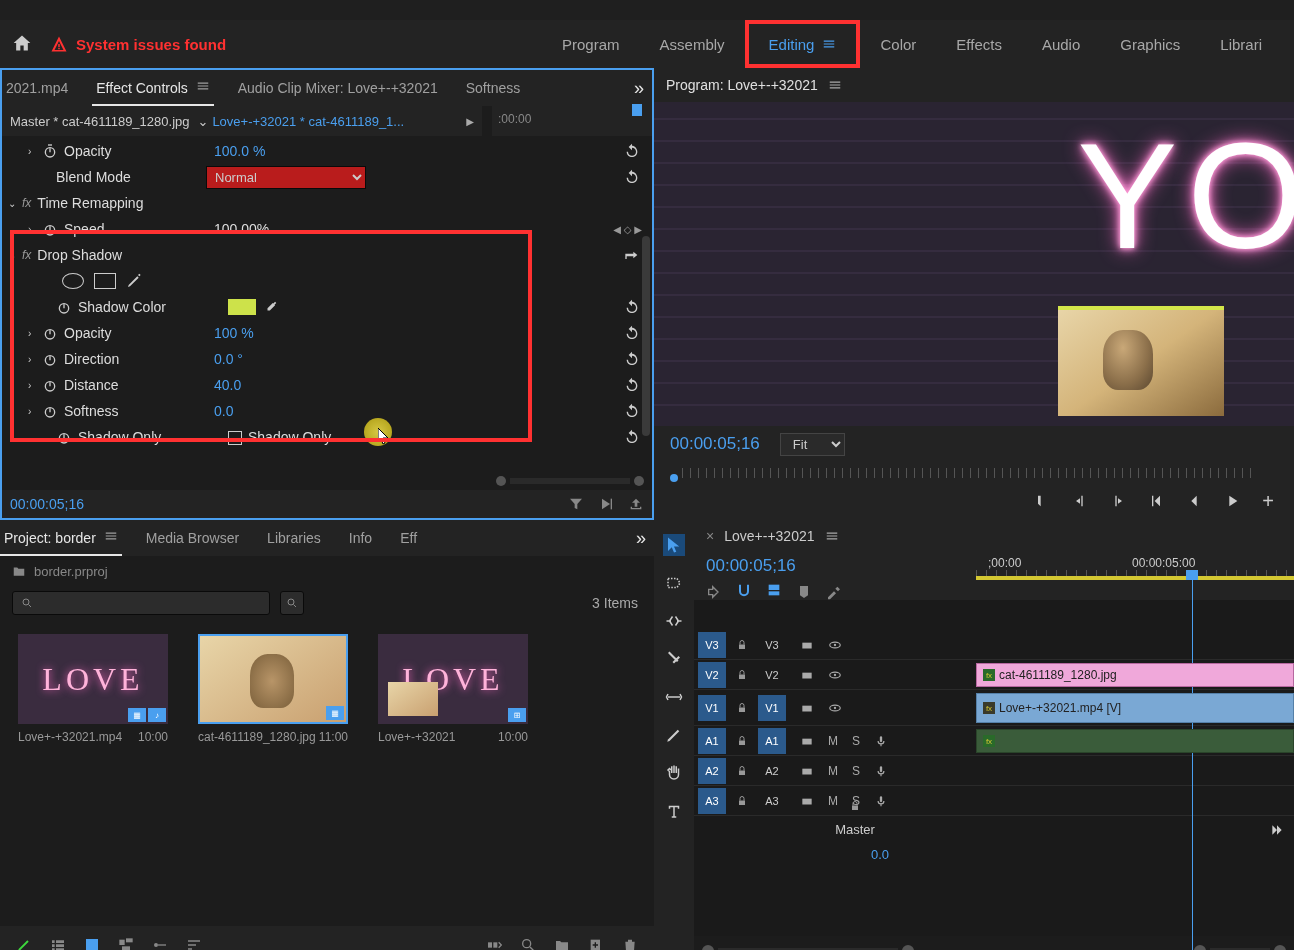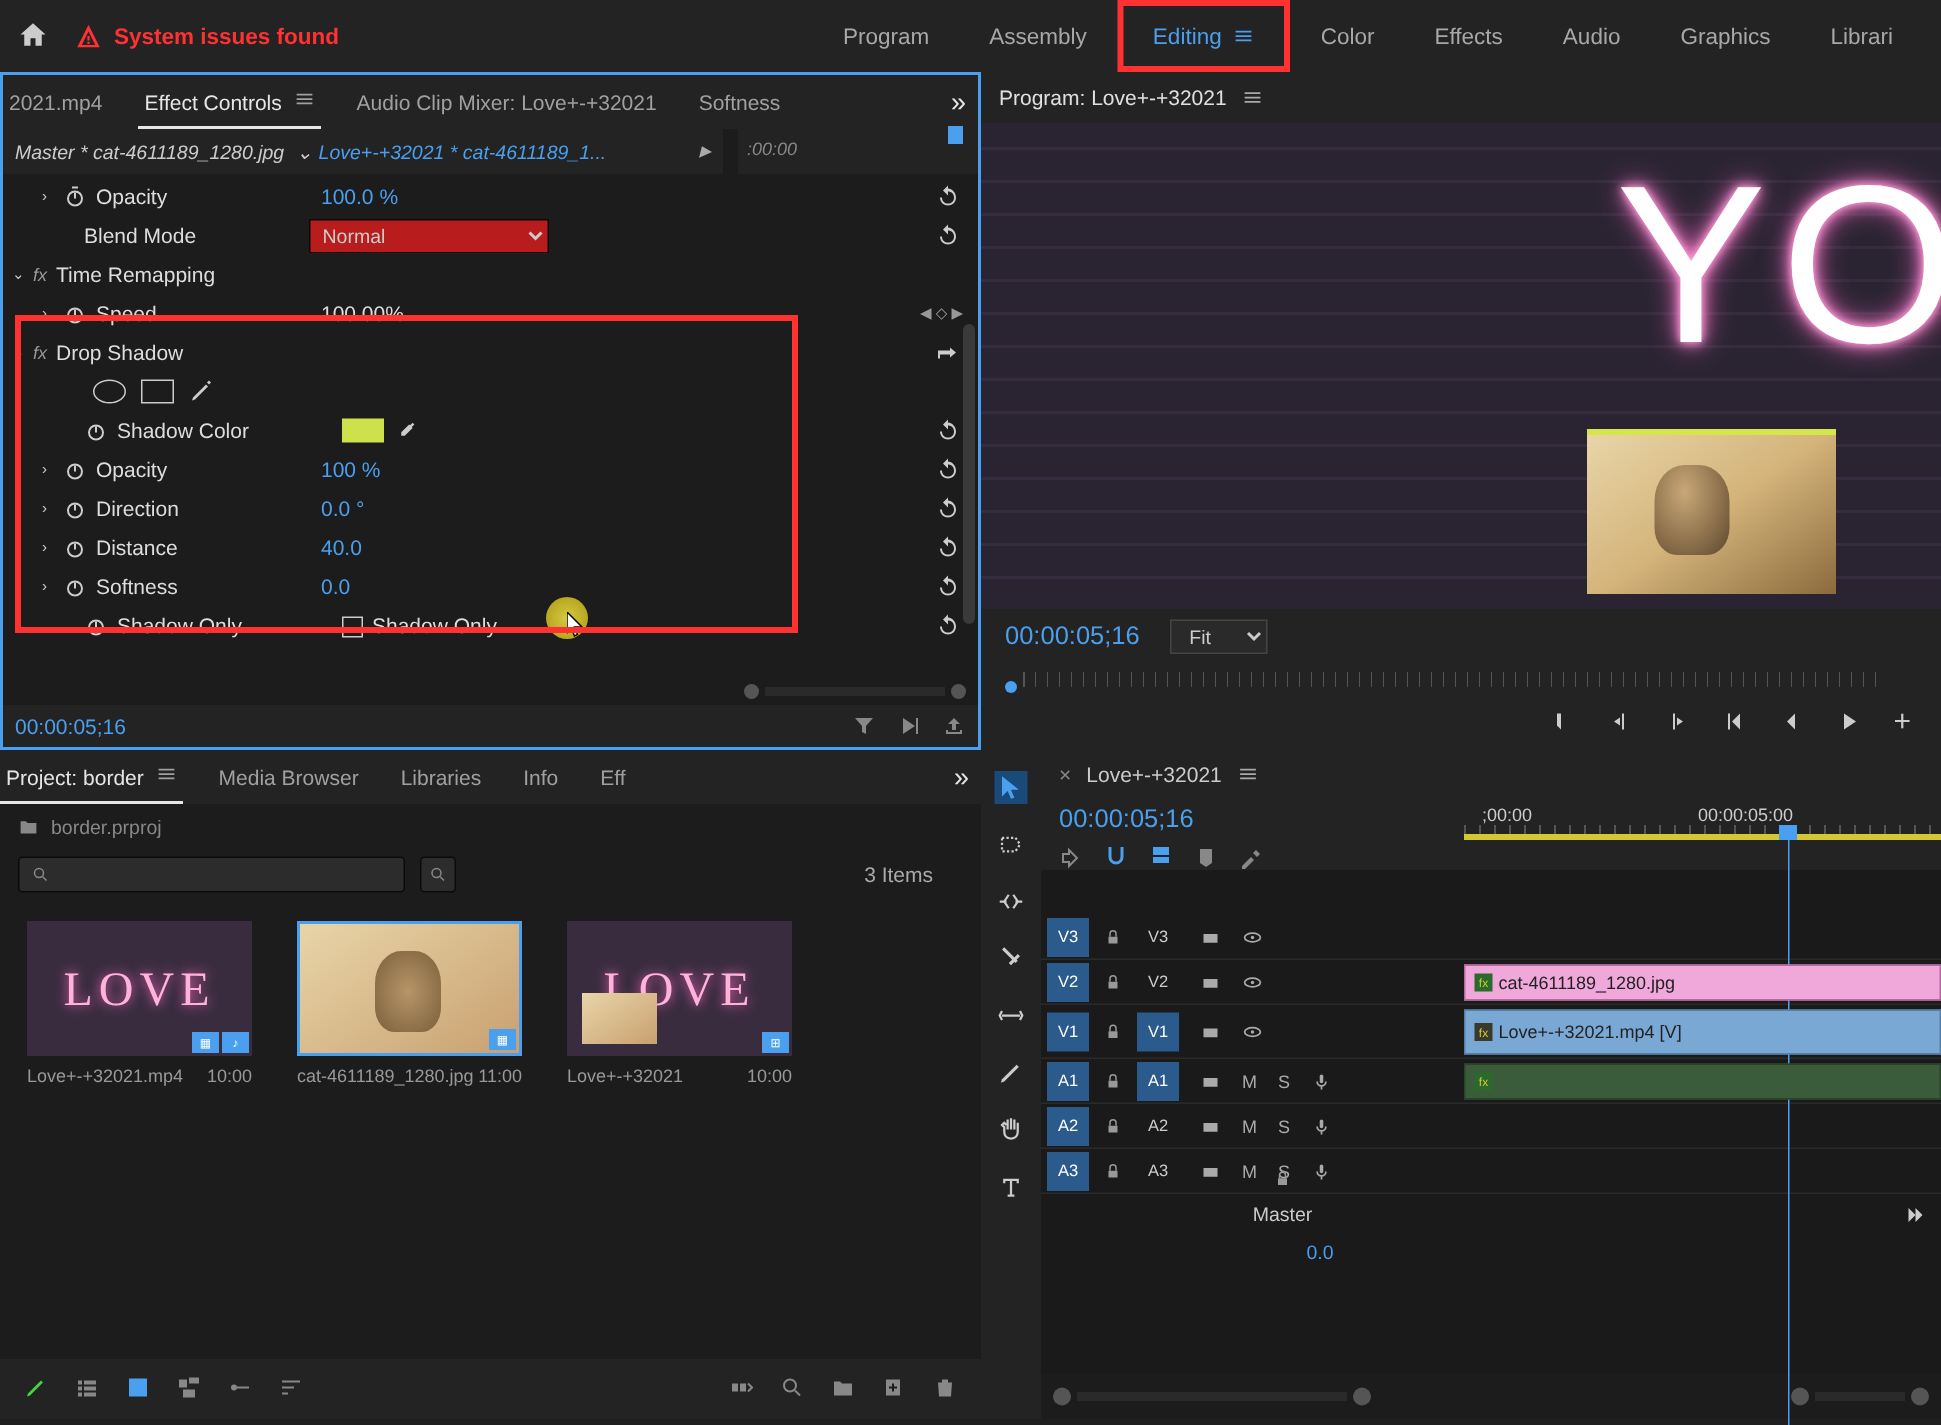--- a/index.html
+++ b/index.html
@@ -1,19 +1,19 @@
 <!DOCTYPE html>
 <html><head>
 <meta charset="utf-8">
 <style>
   * { box-sizing: border-box; margin: 0; padding: 0; font-family: 'Segoe UI', Arial, sans-serif; }
   body { background: #1f1f1f; color: #ccc; width: 1294px; height: 950px; overflow: hidden; font-size: 13px; }
   
   
-  .topbar { height: 48px; background: #232323; display: flex; align-items: center; padding: 0 12px; gap: 18px; }
+  .topbar { height: 48px; background: #232323; display: flex; align-items: center; padding: 0 12px; gap: 18px; margin-top: 20px; }
   .home-icon { width: 20px; height: 20px; fill: #ccc; }
   .warning { display: flex; align-items: center; gap: 8px; color: #ff3131; font-weight: 600; font-size: 15px; }
   .warning svg { width: 18px; height: 18px; fill: #ff3131; }
   .workspaces { display: flex; gap: 0; margin-left: auto; }
   .ws-item { padding: 0 20px; height: 48px; display: flex; align-items: center; color: #a8a8a8; cursor: pointer; font-size: 15px; }
   .ws-item.active { color: #4a9fef; }
   .ws-item .hamburger { margin-left: 8px; fill: #4a9fef; width: 14px; height: 14px; }
   .ws-active-box { border: 4px solid #ff3131; }
   
   
@@ -95,21 +95,21 @@
   .prog-controls .add { font-size:20px; color:#ccc;}
   
   
   .project-panel { background:#1c1c1c; display:flex; flex-direction:column;}
   .proj-header { height:30px; display:flex; align-items:center; padding:0 12px; gap:8px; color:#888; font-size:13px;}
   .proj-header svg{width:14px;height:14px;fill:#888;}
   .proj-search { height:34px; display:flex; align-items:center; padding:0 12px; gap:10px;}
   .proj-search .box { flex:0 0 258px; height:24px; background:#2c2c2c; border:1px solid #0a0a0a; border-radius:3px; display:flex; align-items:center; padding:0 8px;}
   .proj-search .box svg{width:12px;height:12px;fill:#888;}
   .proj-search .newbin { width:24px;height:24px; background:#2c2c2c; border:1px solid #0a0a0a; border-radius:3px; display:flex;align-items:center;justify-content:center;}
-  .proj-search .count { margin-left:auto; color:#aaa; font-size:14px; margin-right:20px;}
+  .proj-search .count { margin-left:auto; color:#aaa; font-size:14px; margin-right:4px;}
   
   .proj-items { display:flex; gap:30px; padding:14px 18px;}
   .proj-item { display:flex; flex-direction:column; gap:6px;}
   .proj-thumb { width:150px; height:90px; background:#3a2c3f; position:relative; display:flex; align-items:center; justify-content:center;}
   .proj-thumb .neon { font-size:32px; color:#ffb3da; text-shadow:0 0 8px #ff6bc5; letter-spacing:4px; font-family:'Brush Script MT',cursive;}
   .proj-thumb.cat { background:linear-gradient(145deg,#e8d5a8,#c9a070); border:2px solid #4a9fef;}
   .proj-thumb.cat::after { content:''; position:absolute; left:50px; top:18px; width:44px; height:54px; background:radial-gradient(ellipse, #b89568 0%, #7a5f3a 100%); border-radius:40% 40% 30% 30%;}
   .proj-thumb.seq { background:#3a2c3f;}
   .proj-thumb.seq .mini-cat { position:absolute; left:10px; bottom:8px; width:50px; height:34px; background:linear-gradient(145deg,#e8d5a8,#c9a070);}
   .proj-thumb .badges { position:absolute; right:2px; bottom:2px; display:flex; gap:2px;}
@@ -227,21 +227,21 @@
       <span>Effect Controls</span>
       <svg class="menu-icon" viewBox="0 0 24 24">
             <path d="M3 6h18v2H3zm0 5h18v2H3zm0 5h18v2H3z"></path>
           </svg>
     </span>
     <span class="tab">Audio Clip Mixer: Love+-+32021</span>
     <span class="tab">Softness</span>
     <span class="overflow">»</span>
   </div>
 
-  <div style="display:flex;font-style:italic;">
+  <div style="display:flex;">
     <div class="master-row" style="flex:0 0 480px;">
       <span>Master * cat-4611189_1280.jpg</span>
       <span class="dd">⌄</span>
       <span class="link">Love+-+32021 * cat-4611189_1...</span>
       <span class="play">▶</span>
     </div>
     <div class="mini-timeline">
       <span class="mark">:00:00</span>
       <span class="ph"></span>
     </div>

